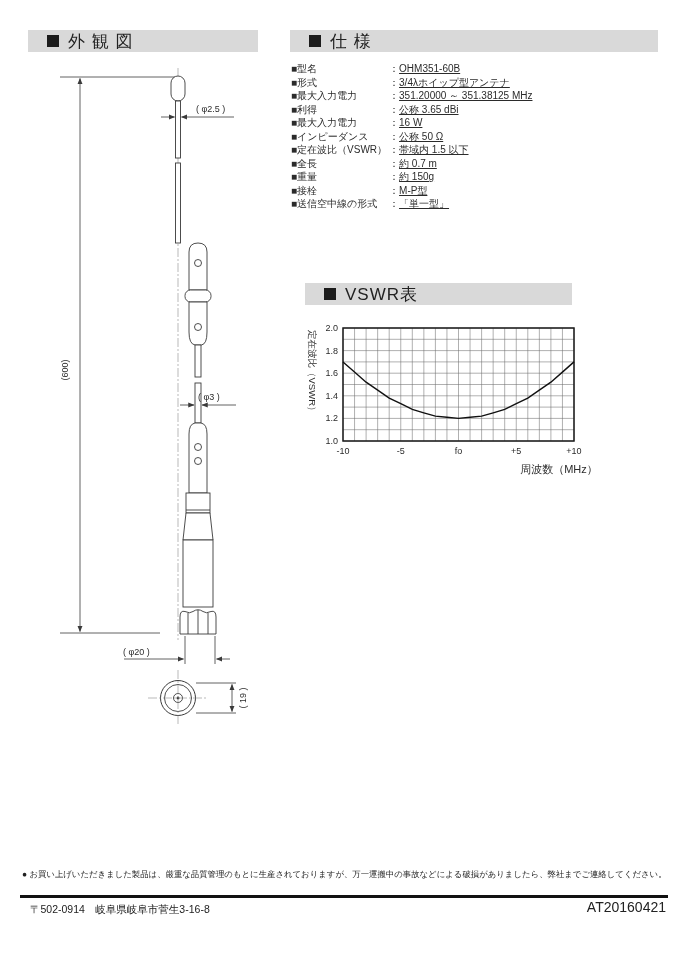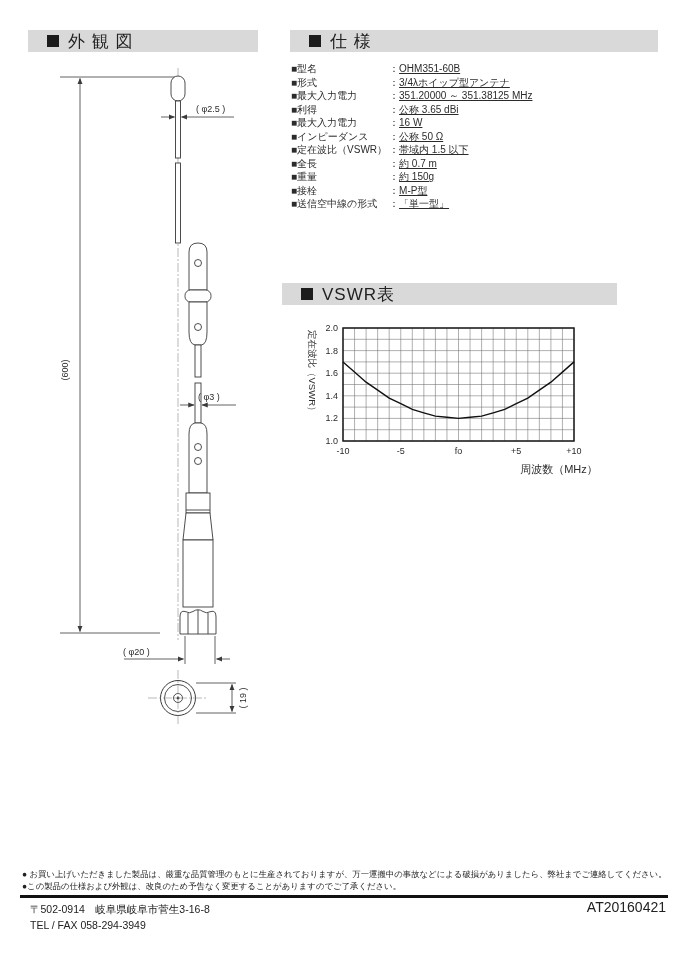--- a/index.html
+++ b/index.html
@@ -5,21 +5,21 @@
   html,body{margin:0;padding:0;background:#fff;}
   .page{position:relative;width:688px;height:973px;background:#ffffff;overflow:hidden;
         font-family:"Liberation Sans","DejaVu Sans",sans-serif;color:#2b2b2b;}
 
   
   .section-bar{position:absolute;height:22px;background:#d9d9d9;display:flex;align-items:center;
                padding-left:19px;box-sizing:border-box;font-size:17px;letter-spacing:1px;color:#222;}
   .section-bar .sq{width:12px;height:12px;background:#1c1c1c;margin-right:9px;flex:0 0 auto;}
   #bar-drawing{left:28px;top:30px;width:230px;}
   #bar-spec{left:290px;top:30px;width:368px;}
-  #bar-vswr{left:282px;top:283px;width:335px;text-align:right;}
+  #bar-vswr{left:305px;top:283px;width:267px;text-align:right;}
 
   
   #spec-list{position:absolute;left:291px;top:62px;width:370px;font-size:10px;}
   .spec-row{display:flex;line-height:13.5px;white-space:nowrap;}
   .spec-row .b{flex:0 0 auto;}
   .spec-row .s-label{flex:0 0 auto;width:92px;}
   .spec-row .s-colon{flex:0 0 auto;}
   .spec-row .s-value{flex:0 0 auto;text-decoration:underline;}
 
   
@@ -246,21 +246,19 @@
       <text x="105.75" y="136" font-size="9" text-anchor="middle">-5</text>
       <text x="163.5" y="136" font-size="9" text-anchor="middle">fo</text>
       <text x="221.25" y="136" font-size="9" text-anchor="middle">+5</text>
       <text x="279" y="136" font-size="9" text-anchor="middle">+10</text>
       <text x="264" y="155" font-size="11" text-anchor="middle">周波数（MHz）</text>
       <text transform="translate(14,12) rotate(90)" font-size="9.5">定在波比（VSWR）</text>
     </svg>
 
   <div id="footer-notes">
     <div>● お買い上げいただきました製品は、厳重な品質管理のもとに生産されておりますが、万一運搬中の事故などによる破損がありましたら、弊社までご連絡してください。</div>
-    <div>●この製品の仕様および外観は、改良のため予告なく変更することがありますのでご了承ください。</div>
   </div>
   <div id="footer-rule"></div>
   <div id="doc-number">AT20160421</div>
   <div id="company-block">
     <div>〒502-0914　岐阜県岐阜市菅生3-16-8</div>
-    <div>TEL / FAX 058-294-3949</div>
   </div>
 </div>
 
 </body></html>

